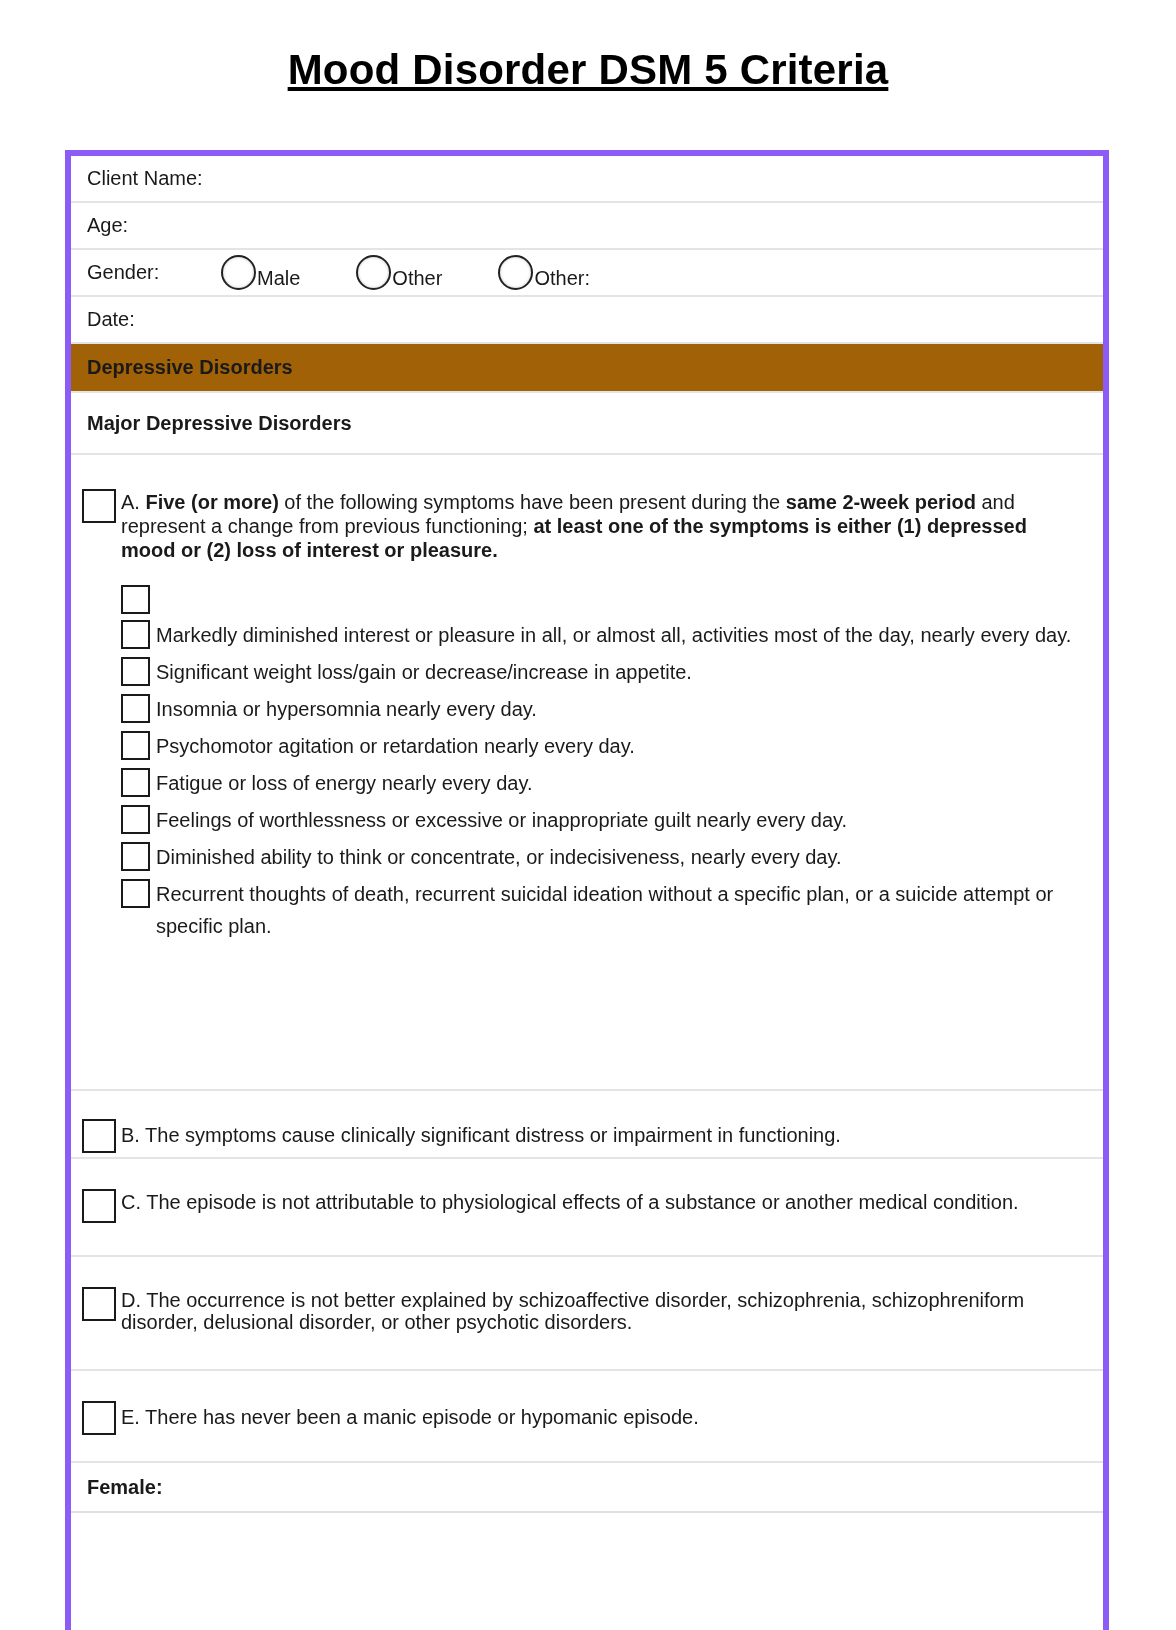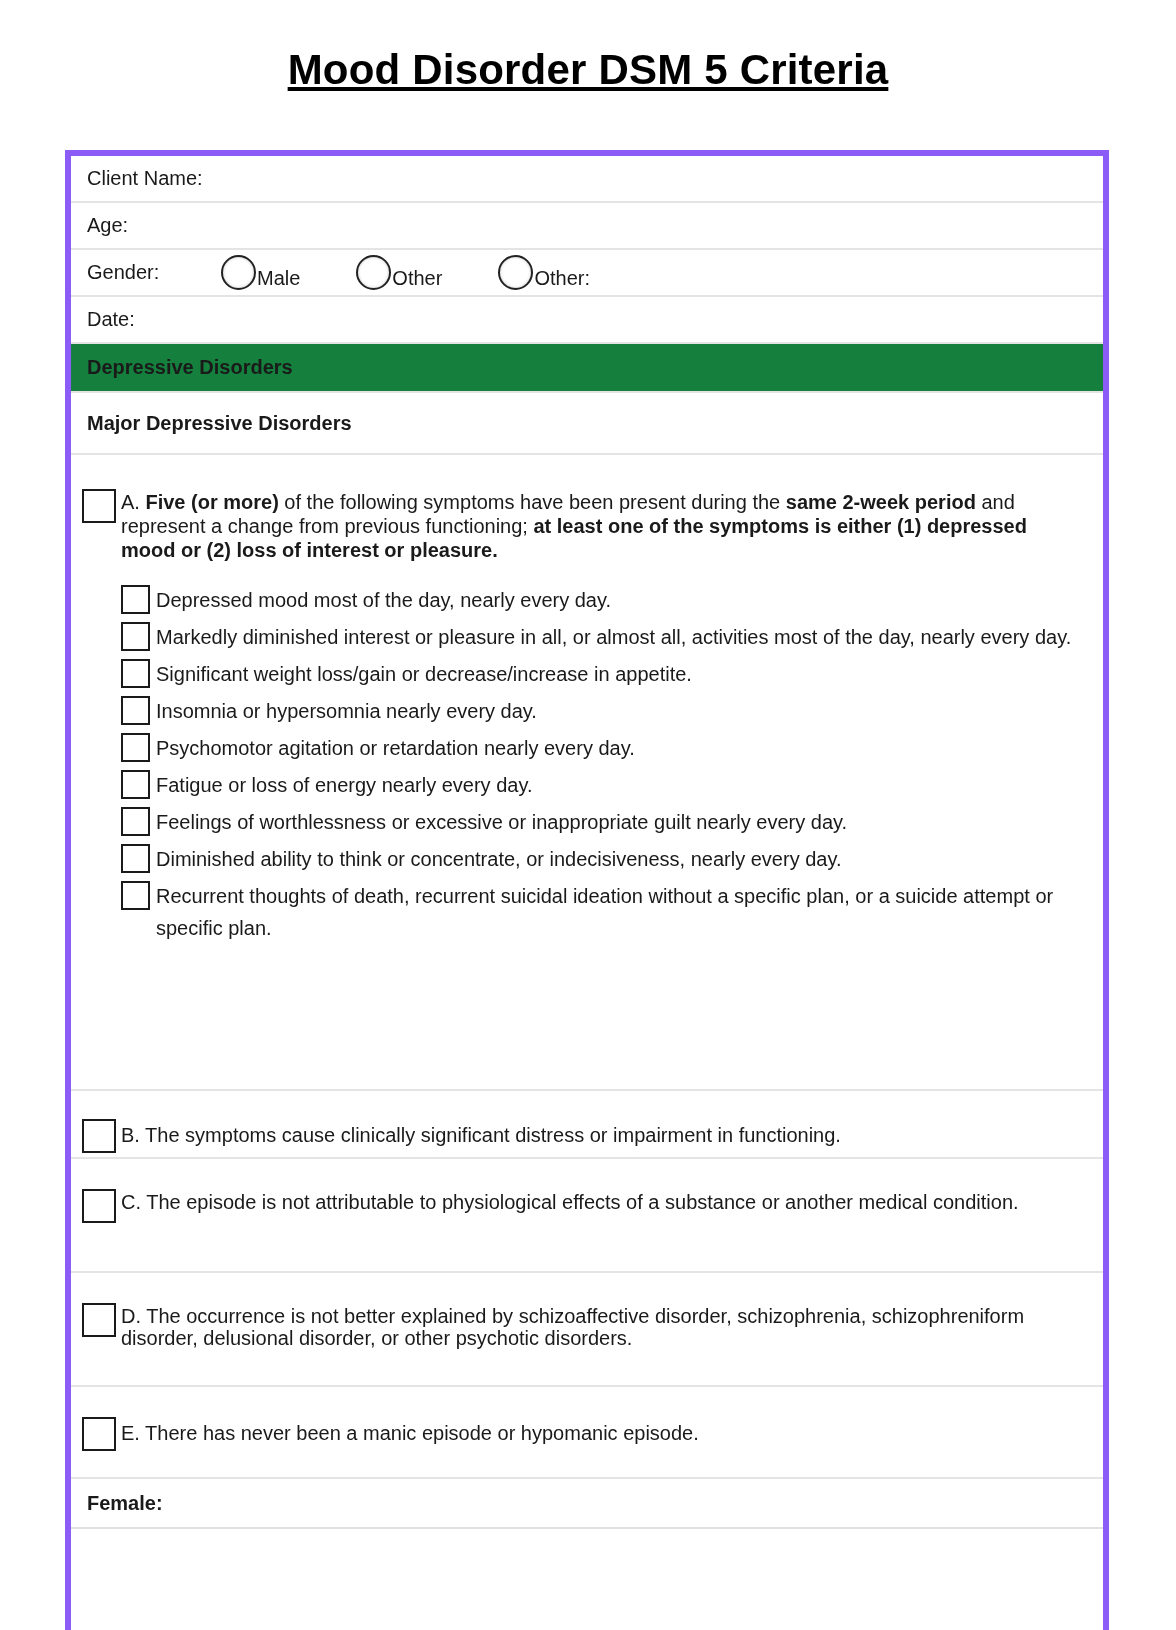--- a/index.html
+++ b/index.html
@@ -12,21 +12,21 @@
     .form {
       position: absolute; left: 65px; top: 150px; width: 1044px;
       border: 6px solid #8b5cf6;
     }
     .row {
       border-bottom: 2px solid #e4e4e4;
       display: flex; align-items: center; padding-left: 16px;
       font-size: 20px;
     }
     .row.info { height: 47px; }
-    .row.section { height: 49px; background: #15803d; font-weight: bold; }
+    .row.section { height: 49px; background: #a16207; font-weight: bold; }
     .row.subsection { height: 62px; font-weight: bold; }
     .gender-opt { display: flex; align-items: flex-end; margin-left: 0; }
     .radio {
       width: 35px; height: 35px; border: 2px solid #222; border-radius: 50%;
       display: inline-block; margin-right: 1px;
       box-shadow: inset 0 0 3px rgba(0,0,0,0.25);
     }
     .gender-label { width: 134px; }
     .opt-male { margin-left: 0; }
     .opt-female { margin-left: 56px; }
@@ -41,21 +41,21 @@
       display: inline-block; background: #fff;
     }
     .crit-text { padding-left: 5px; padding-top: 1px; padding-right: 20px; }
     .crit-text b { font-weight: bold; }
     .crit-a { height: 636px; padding-top: 34px; }
     .sublist { margin-top: 22px; padding-left: 50px; }
     .sub { display: flex; align-items: flex-start; margin-bottom: 5px; font-size: 20px; line-height: 32px; }
     .sub .cb { width: 29px; height: 29px; margin-top: 1px; }
     .sub-text { padding-left: 6px; padding-right: 30px; }
     .crit-b { height: 68px; padding-top: 28px; }
-    .crit-c { height: 114px; padding-top: 30px; }
+    .crit-c { height: 98px; padding-top: 30px; }
     .crit-d { height: 114px; padding-top: 30px; }
     .crit-e { height: 92px; padding-top: 30px; }
     .crit-b .crit-text, .crit-e .crit-text { padding-top: 4px; }
     .crit-c .crit-text, .crit-d .crit-text { padding-top: 3px; line-height: 1.08; }
     .row.notes { height: 50px; font-weight: bold; border-bottom: 2px solid #e0e0e0; }
     .notes-area { height: 150px; }
   </style>
 </head>
 <body>
 
@@ -94,21 +94,20 @@
   </div>
 
   <div class="crit crit-a">
     <div class="crit-main">
       <span class="cb"></span>
       <div class="crit-text"><span>A. </span><b>Five (or more)</b><span> of the following symptoms have been present during the </span><b>same 2-week period</b><span> and represent a change from previous functioning; </span><b>at least one of the symptoms is either (1) depressed mood or (2) loss of interest or pleasure.</b></div>
     </div>
     <div class="sublist">
       <div class="sub">
           <span class="cb"></span>
-          <span class="sub-text">Depressed mood most of the day, nearly every day.</span>
         </div>
       <div class="sub">
           <span class="cb"></span>
           <span class="sub-text">Markedly diminished interest or pleasure in all, or almost all, activities most of the day, nearly every day.</span>
         </div>
       <div class="sub">
           <span class="cb"></span>
           <span class="sub-text">Significant weight loss/gain or decrease/increase in appetite.</span>
         </div>
       <div class="sub">

